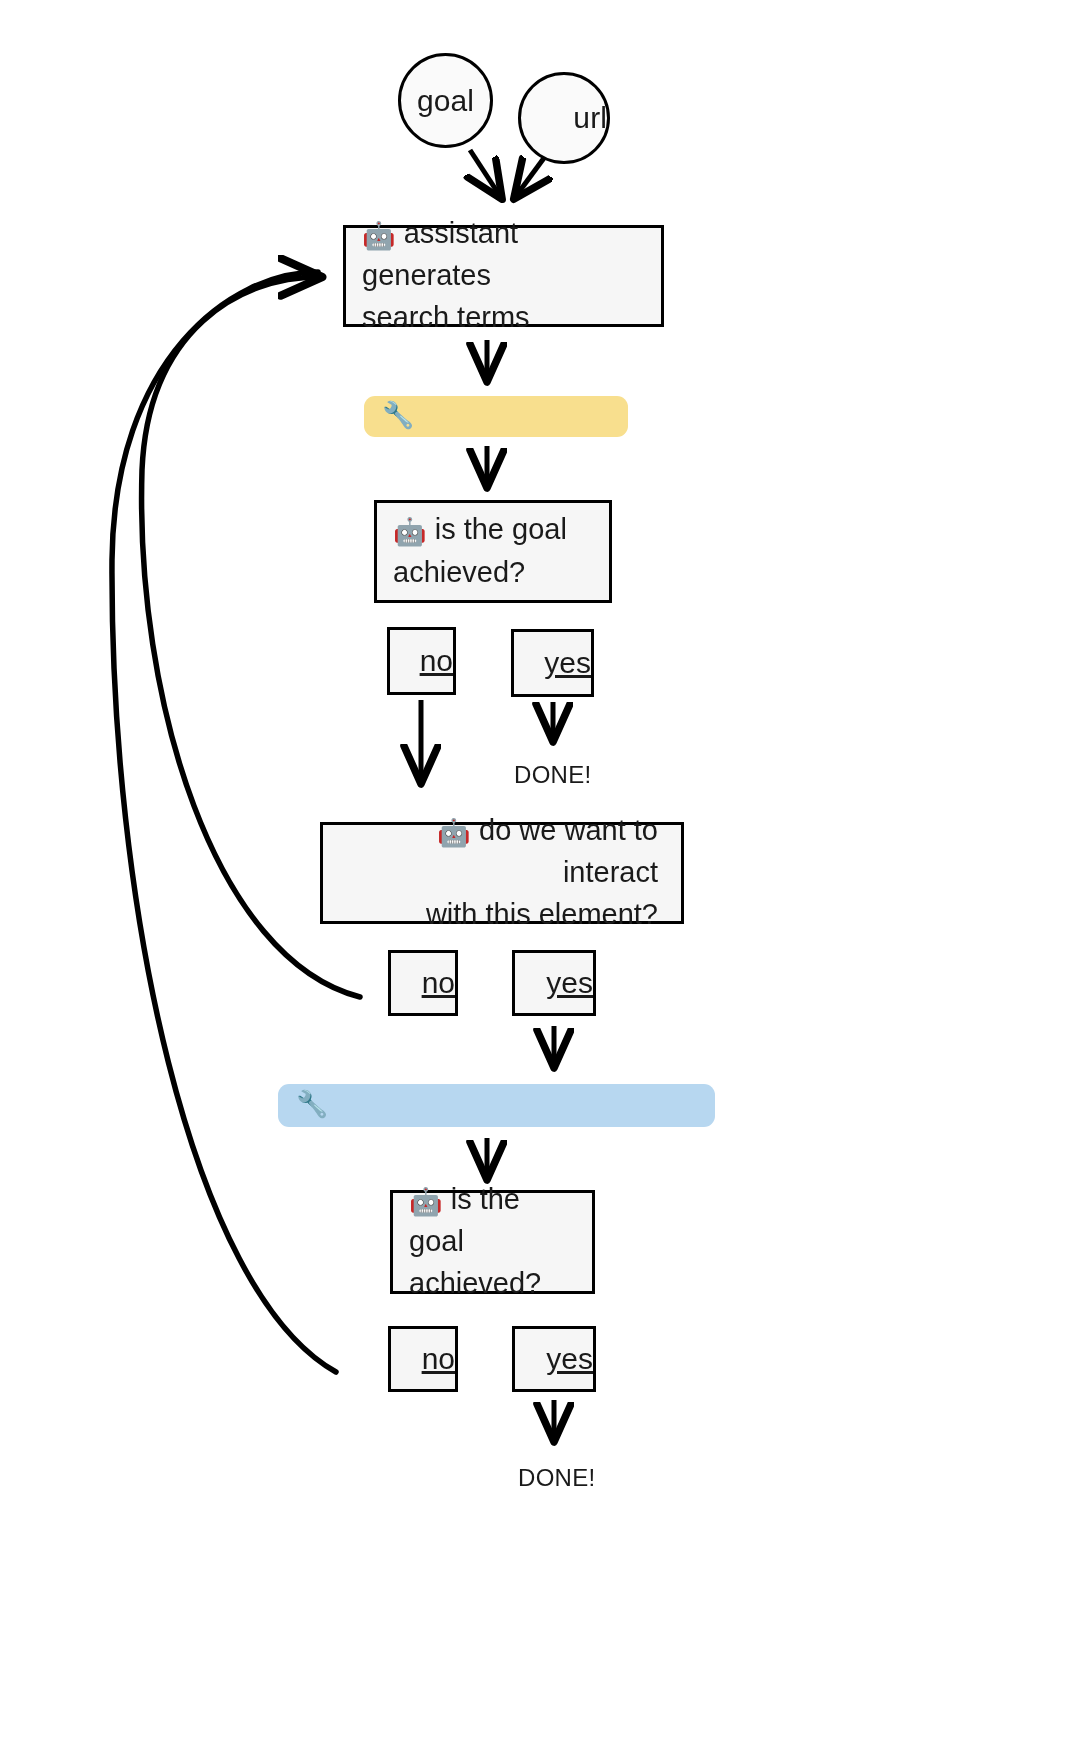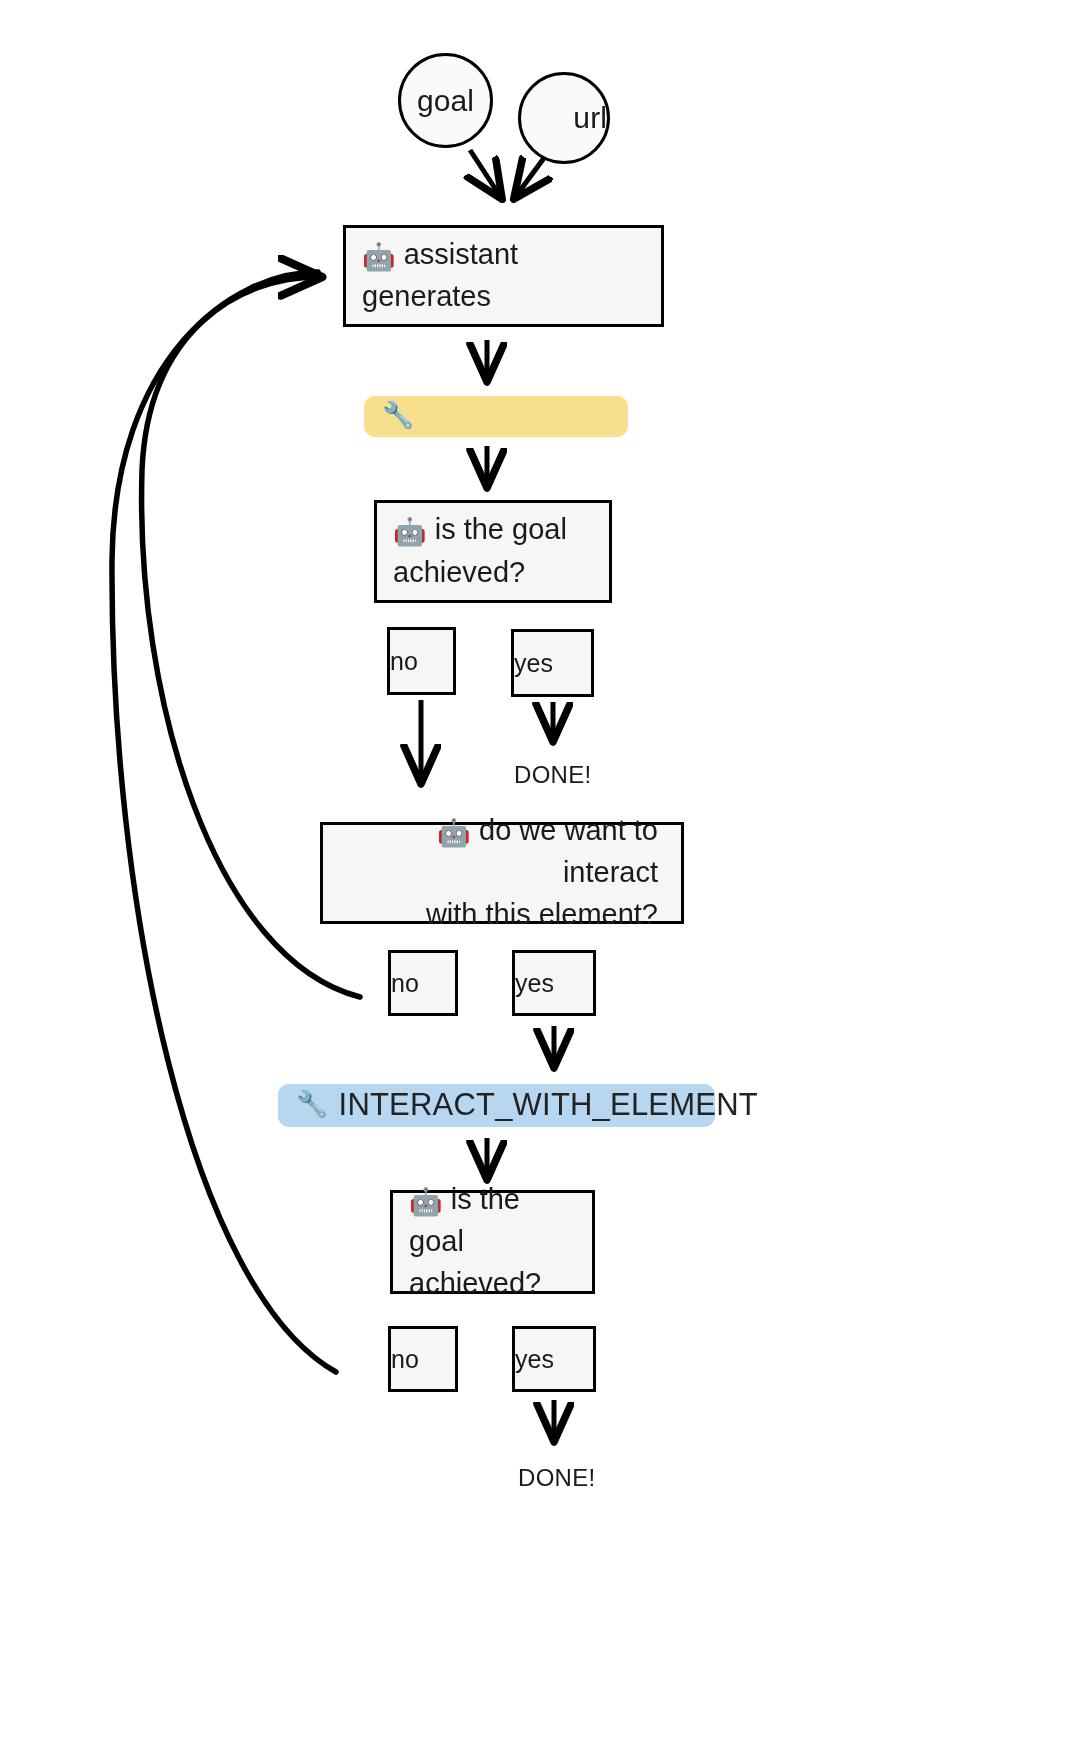--- a/index.html
+++ b/index.html
@@ -60,23 +60,24 @@
     font-size: 27px;
     line-height: 1;
     display: inline-block;
     vertical-align: -2px;
   }
   .choice-node {
     border: 3.5px solid #000;
     background: #f6f6f6;
     display: flex;
     align-items: center;
-    justify-content: flex-start;
-    font-size: 25px;
-    box-sizing: border-box;
+    justify-content: flex-end;
+    font-size: 30px;
+    box-sizing: border-box;
+    text-decoration: underline;
   }
   .tool-node {
     border-radius: 11px;
     display: flex;
     align-items: center;
     justify-content: flex-start;
     font-size: 31px;
     letter-spacing: .2px;
     padding: 7px 18px 9px 18px;
     box-sizing: border-box;
@@ -135,20 +136,21 @@
   </div>
 
   <div class="node circle-node" style="left:518px; top:72px; width:92px; height:92px;justify-content:flex-end;">
     <span>url</span>
   </div>
 
   <div class="node rect-node" style="left:343px; top:225px; width:321px; height:102px;">
     <div>
       <span class="emoji">🤖</span>
       <span class="txt-inline">assistant generates</span>
+      <span class="txt">search terms</span>
     </div>
   </div>
 
   <div class="node tool-node" style="left:364px; top:396px; width:264px; height:41px; background:#f8df8e;">
     <span class="tool-emoji">🔧</span>
   </div>
 
   <div class="node rect-node" style="left:374px; top:500px; width:238px; height:103px;">
     <div>
       <span class="emoji">🤖</span>
@@ -178,21 +180,20 @@
 
   <div class="node choice-node" style="left:388px; top:950px; width:70px; height:66px;">
     <span>no</span>
   </div>
   <div class="node choice-node" style="left:512px; top:950px; width:84px; height:66px;">
     <span>yes</span>
   </div>
 
   <div class="node tool-node" style="left:278px; top:1084px; width:437px; height:43px; background:#b7d7f0;">
     <span class="tool-emoji">🔧</span>
-    <span>INTERACT_WITH_ELEMENT</span>
   </div>
 
   <div class="node rect-node" style="left:390px; top:1190px; width:205px; height:104px;">
     <div>
       <span class="emoji">🤖</span>
       <span>is the goal</span>
       <span class="txt">achieved?</span>
     </div>
   </div>
 

